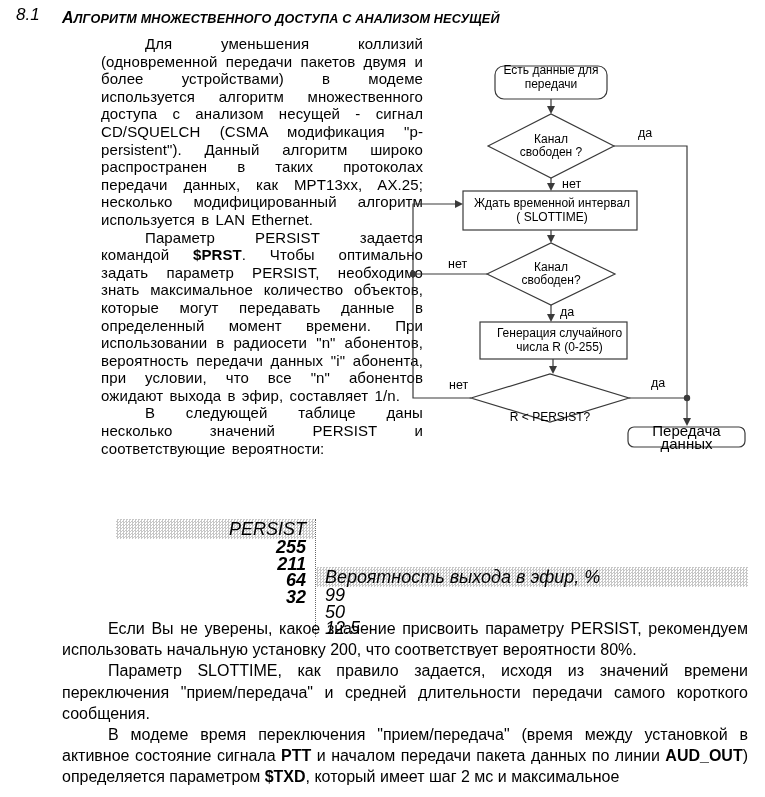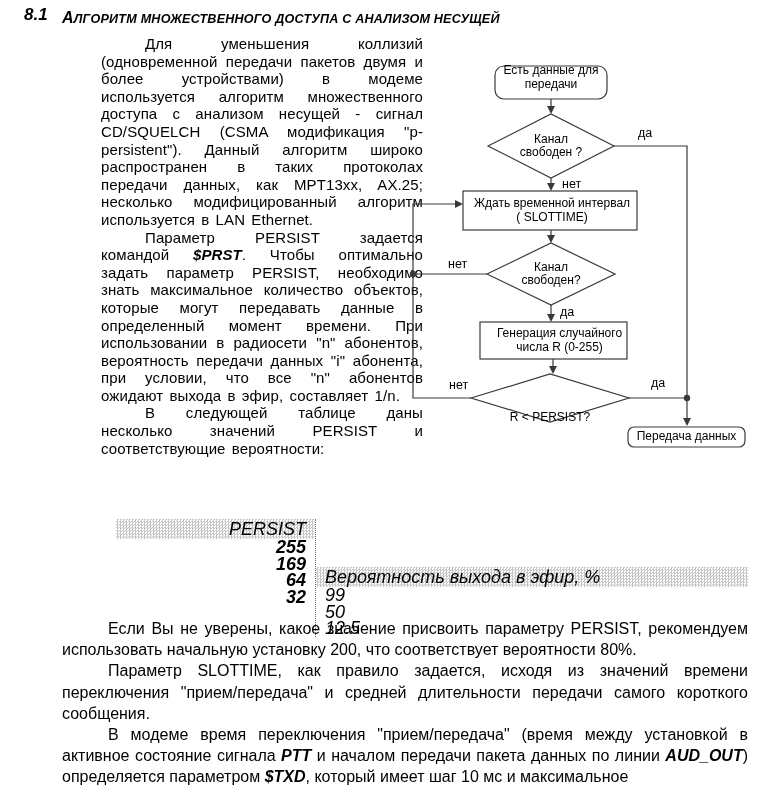--- a/index.html
+++ b/index.html
@@ -6,21 +6,21 @@
   body {
     width:765px; height:797px; background:#ffffff; position:relative;
     font-family:"Liberation Sans", sans-serif; color:#000;
     overflow:hidden;
   }
   .page { position:absolute; inset:0; }
 
   
   .section-num {
     position:absolute; left:16px; top:5px;
-    font-size:17px; font-weight:bold; font-style:italic;margin-left:8px;
+    font-size:17px; font-weight:normal; font-style:italic;
   }
   .section-title {
     position:absolute; left:62px; top:9px;
     font-size:12.6px; font-weight:bold; font-style:italic;
     letter-spacing:0.2px;
   }
   .section-title::first-letter { font-size:16px; }
 
   
   .col-left {
@@ -56,21 +56,21 @@
   .col-full p { margin:0; text-indent:46px; }
 
   
   .fc-svg { position:absolute; left:0; top:0; width:765px; height:797px; }
   .fc-label {
     position:absolute; display:flex; align-items:center; justify-content:center;
     text-align:center; white-space:pre-line;
     font-size:12px; line-height:13.5px;
   }
   .fc-edge { position:absolute; font-size:12.5px; line-height:13px; }
-  b { font-weight:bold;font-style:italic; }
+  b { font-weight:bold; }
 </style>
 </head>
 <body>
 
 <div class="page">
 
   <div class="section-num">8.1</div>
   <div class="section-title">АЛГОРИТМ МНОЖЕСТВЕННОГО ДОСТУПА С АНАЛИЗОМ НЕСУЩЕЙ</div>
 
   <div class="col-left">
@@ -120,44 +120,44 @@
 передачи</div>
   <div class="fc-label" style="left:488px;top:114px;width:126px;height:64px;">Канал
 свободен ?</div>
   <div class="fc-label" style="left:465px;top:191px;width:174px;height:39px;">Ждать временной интервал
 ( SLOTTIME)</div>
   <div class="fc-label" style="left:487px;top:243px;width:128px;height:62px;">Канал
 свободен?</div>
   <div class="fc-label" style="left:480px;top:322px;width:159px;height:37px;">Генерация случайного
 числа R (0-255)</div>
   <div class="fc-label" style="left:471px;top:394px;width:158px;height:48px;">R &lt; PERSIST?</div>
-  <div class="fc-label" style="left:628px;top:427px;width:117px;height:20px;font-size:12px;">Передача данных</div>
+  <div class="fc-label" style="left:628px;top:427px;width:117px;height:20px;font-size:15px;">Передача данных</div>
 
   <div class="fc-edge" style="left:638px;top:127px;">да</div>
   <div class="fc-edge" style="left:562px;top:178px;">нет</div>
   <div class="fc-edge" style="left:448px;top:258px;">нет</div>
   <div class="fc-edge" style="left:560px;top:306px;">да</div>
   <div class="fc-edge" style="left:449px;top:379px;">нет</div>
   <div class="fc-edge" style="left:651px;top:377px;">да</div>
 
   <div class="tbl">
     <div class="tbl-col1">
       <div class="tbl-h">PERSIST</div>
       <div class="tbl-v">255</div>
-      <div class="tbl-v">169</div>
+      <div class="tbl-v">211</div>
       <div class="tbl-v">64</div>
       <div class="tbl-v">32</div>
     </div>
     <div class="tbl-col2">
       <div class="tbl-h">Вероятность выхода в эфир, %</div>
       <div class="tbl-v">99</div>
       <div class="tbl-v">50</div>
       <div class="tbl-v">12.5</div>
     </div>
   </div>
 
   <div class="col-full">
     <p>Если Вы не уверены, какое значение присвоить параметру PERSIST, рекомендуем использовать начальную установку 200, что соответствует вероятности 80%.</p>
     <p>Параметр SLOTTIME, как правило задается, исходя из значений времени переключения "прием/передача" и средней длительности передачи самого короткого сообщения.</p>
-    <p><span>В модеме время переключения "прием/передача" (время между установкой в активное состояние сигнала </span><b>PTT</b><span> и началом передачи пакета данных по линии </span><b>AUD_OUT</b><span>) определяется параметром </span><b>$TXD</b><span>, который имеет шаг 10 мс и максимальное</span></p>
+    <p><span>В модеме время переключения "прием/передача" (время между установкой в активное состояние сигнала </span><b>PTT</b><span> и началом передачи пакета данных по линии </span><b>AUD_OUT</b><span>) определяется параметром </span><b>$TXD</b><span>, который имеет шаг 2 мс и максимальное</span></p>
   </div>
 
 </div>
 
 </body></html>

